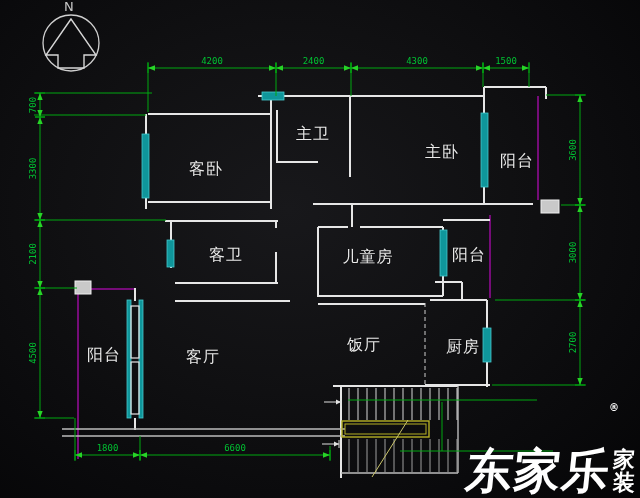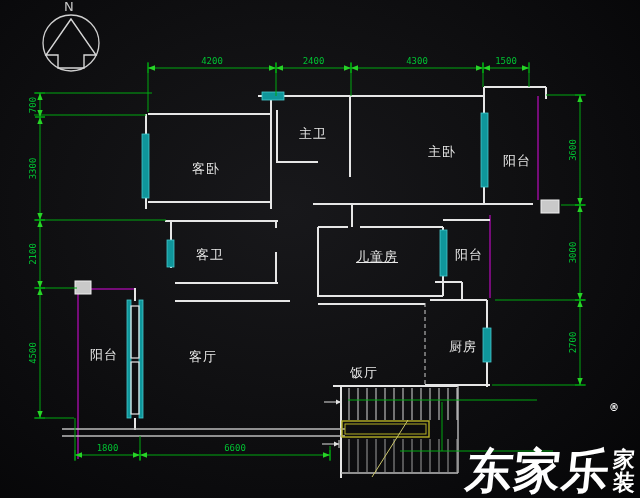--- a/index.html
+++ b/index.html
@@ -4,21 +4,21 @@
 <style>
   html,body{margin:0;padding:0;background:#000;}
   .screen{
     position:relative;width:640px;height:498px;overflow:hidden;
     background:radial-gradient(ellipse at 45% 42%, #18181b 0%, #101012 45%, #0a0a0c 75%, #050506 100%);
     font-family:"DejaVu Sans", sans-serif;
   }
   .screen svg{position:absolute;left:0;top:0;}
   .room-label{
     position:absolute;transform:translate(-50%,-50%);
-    color:#eaeaea;font-size:13px;letter-spacing:1px;white-space:nowrap;
+    color:#eaeaea;font-size:16px;letter-spacing:1px;white-space:nowrap;
     text-shadow:0 0 1px #000;
   }
   .compass-n{
     position:absolute;left:64px;top:-1px;color:#c6c6c6;font-size:13px;
   }
   .watermark{
     position:absolute;right:1px;bottom:4px;display:flex;align-items:flex-end;
     color:#ffffff;z-index:5;
   }
   .wm-main{
@@ -222,26 +222,26 @@
     <circle cx="71" cy="43" r="28" fill="none" stroke="#cfcfcf" stroke-width="1.3"></circle>
     <path d="M71,19 L46,55 L58,55 L58,68 L84,68 L84,55 L96,55 Z" fill="none" stroke="#d6d6d6" stroke-width="1.4"></path>
   </svg>
   <div class="compass-n">N</div>
 
   <div id="labels">
       <div class="room-label" style="left: 206px; top: 169px;">客卧</div>
       <div class="room-label" style="left: 313px; top: 134px;">主卫</div>
       <div class="room-label" style="left: 412px; top: 152px; margin-left: 30px;">主卧</div>
       <div class="room-label" style="left: 517px; top: 161px;">阳台</div>
-      <div class="room-label" style="left: 210px; top: 255px;">客卫</div>
-      <div class="room-label" style="left: 377px; top: 257px; text-decoration: underline;">儿童房</div>
+      <div class="room-label" style="left: 226px; top: 255px;">客卫</div>
+      <div class="room-label" style="left: 368px; top: 257px;">儿童房</div>
       <div class="room-label" style="left: 469px; top: 255px;">阳台</div>
       <div class="room-label" style="left: 104px; top: 355px;">阳台</div>
       <div class="room-label" style="left: 203px; top: 357px; text-align: right;">客厅</div>
-      <div class="room-label" style="left: 364px; top: 345px; margin-top: 28px;">饭厅</div>
+      <div class="room-label" style="left: 364px; top: 345px;">饭厅</div>
       <div class="room-label" style="left: 463px; top: 347px;">厨房</div>
     </div>
 
   <div class="watermark">
     <span class="wm-main">东家乐</span>
     <span class="wm-side">
       <span class="wm-reg">®</span>
       <span class="wm-sub">家</span>
       <span class="wm-sub">装</span>
     </span>

